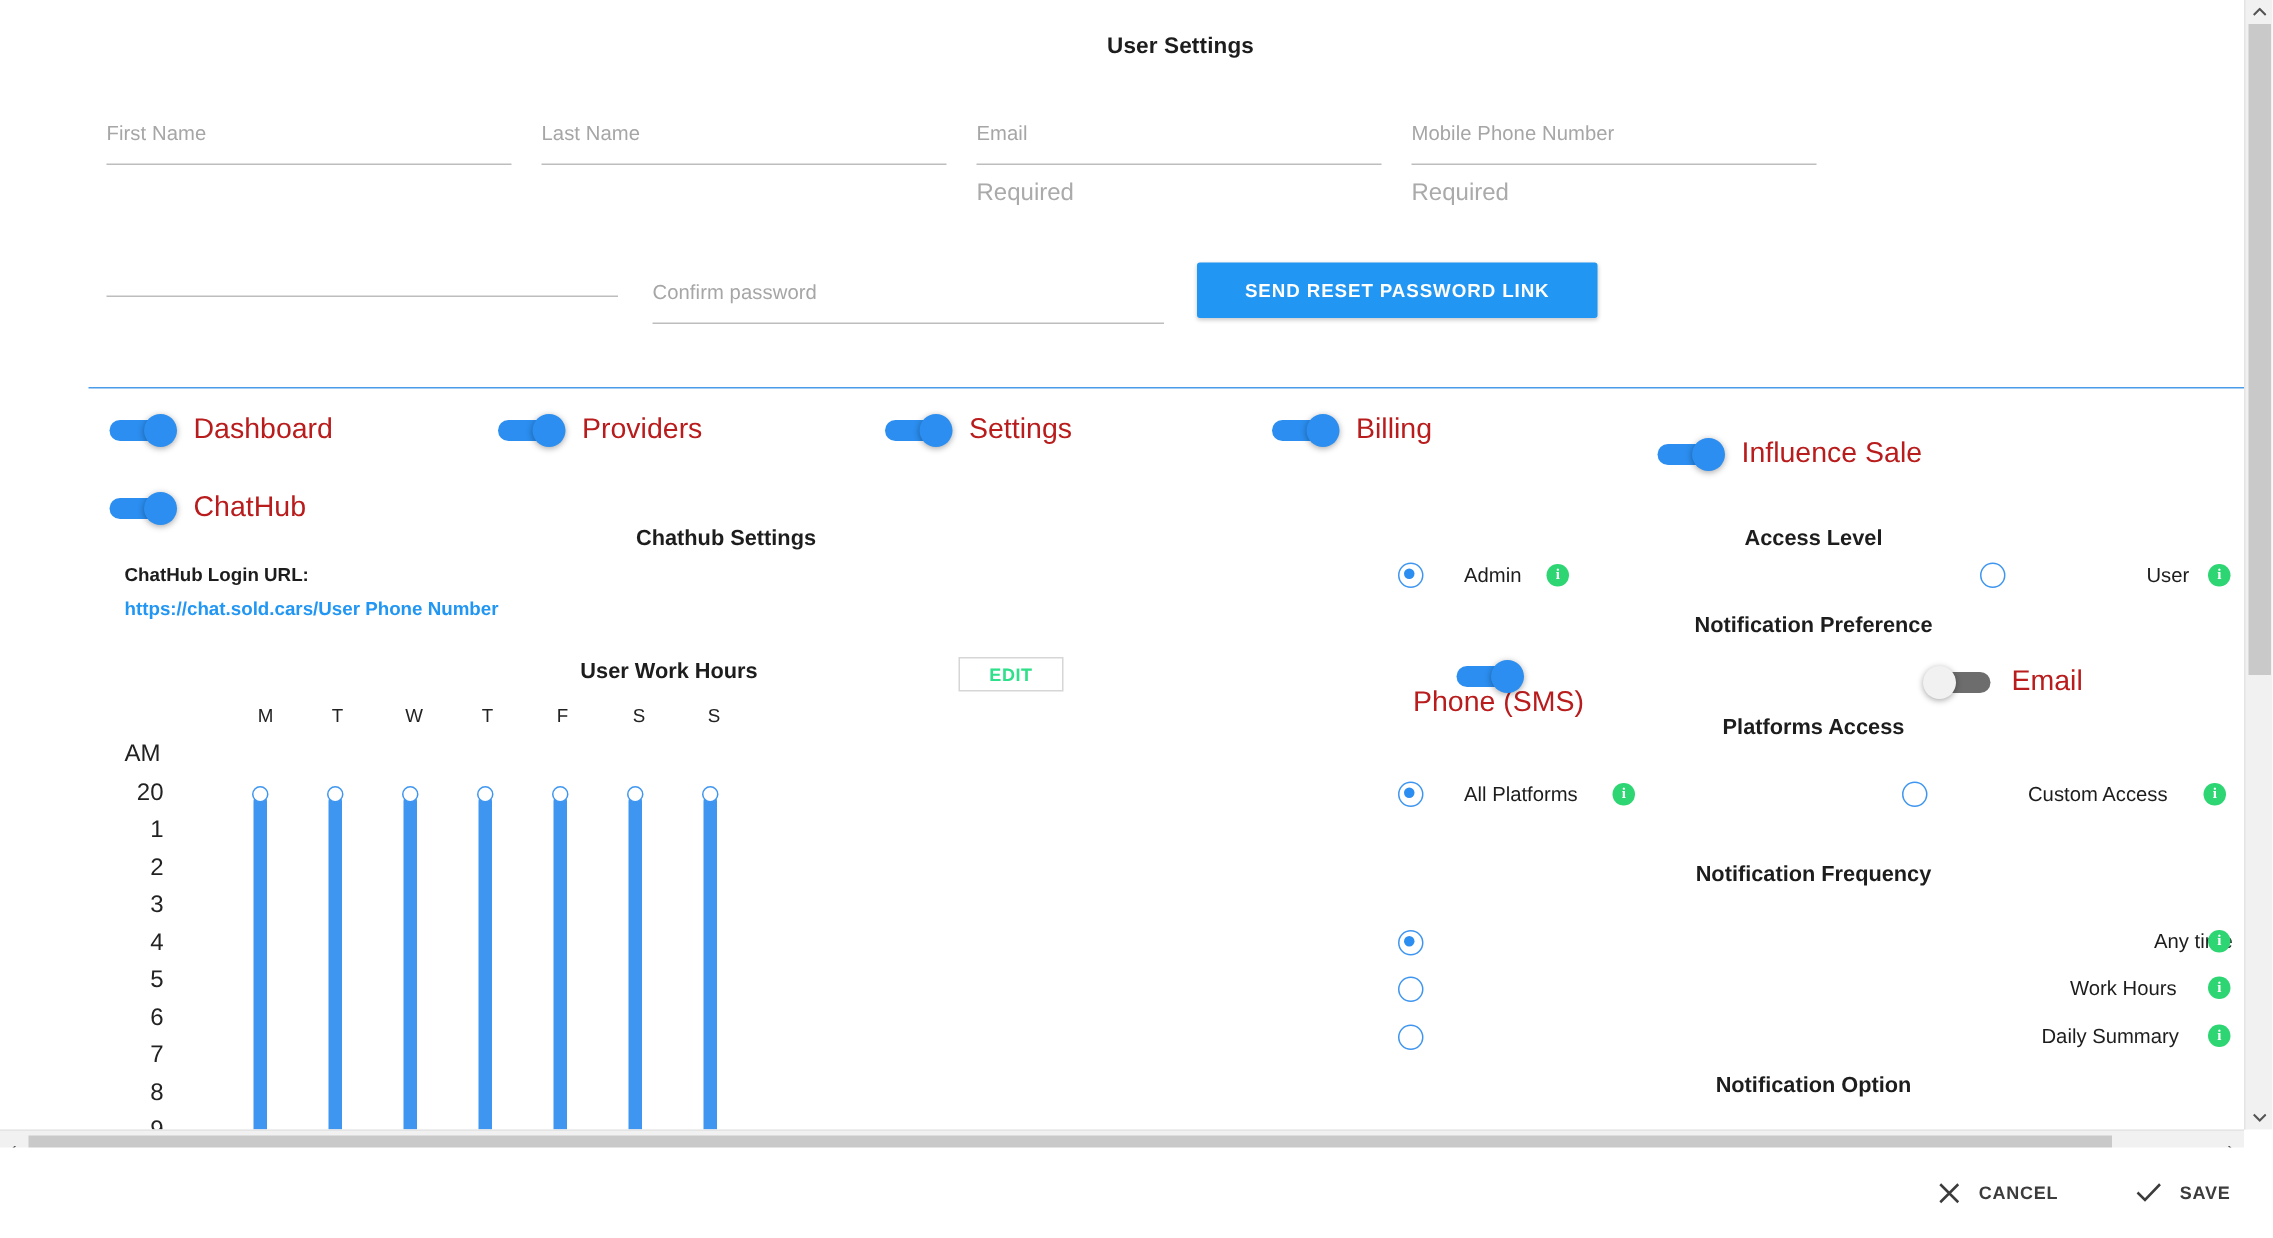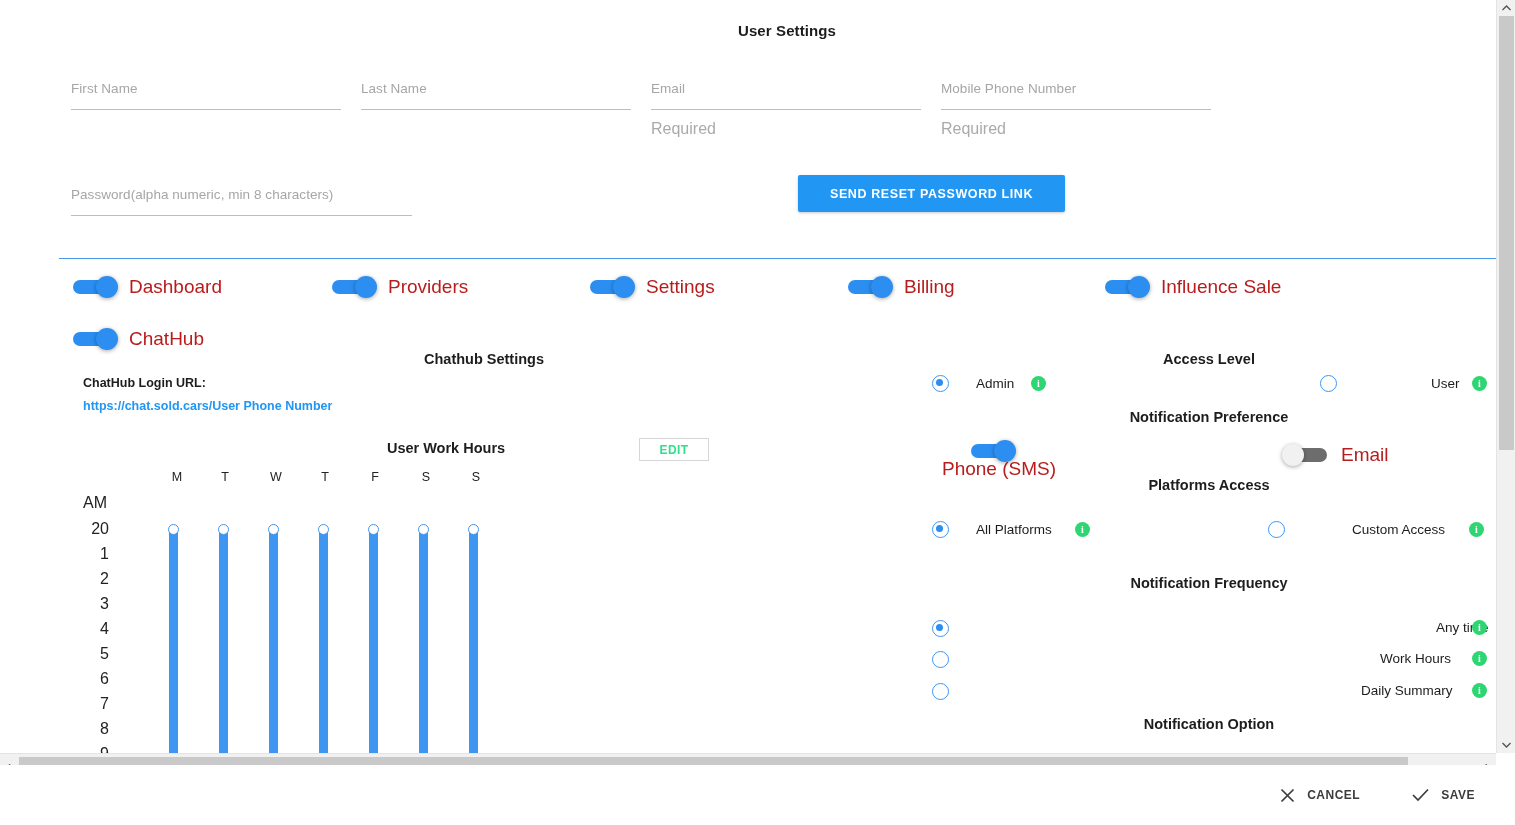--- a/index.html
+++ b/index.html
@@ -227,21 +227,21 @@
 
   
   .actionbar {
     position: absolute;
     left: 0; bottom: 0;
     width: 1515px; height: 60px;
     background: #ffffff;
     display: flex;
     align-items: center;
     justify-content: flex-end;
-    padding-right: 40px;
+    padding-right: 28px;
   }
   .action {
     display: flex;
     align-items: center;
     gap: 12px;
     margin-left: 52px;
     cursor: pointer;
     color: #3c3c3c;
   }
   .action .lbl {
@@ -320,23 +320,26 @@
       <div class="underline"></div>
       <div class="hint">Required</div>
     </div>
     <div class="field" style="left:902px; top:80px; width:270px;">
       <div class="ph">Mobile Phone Number</div>
       <div class="underline"></div>
       <div class="hint">Required</div>
     </div>
 
     <div class="field" style="left:32px; top:186px; width:341px;">
-      <div class="ph">Password(alpha numeric, min 8 characters)</div>
       <div class="underline"></div>
     </div>
+    <div class="field" style="left:396px; top:186px; width:341px;">
+      <div class="ph">Confirm password</div>
+      <div class="underline"></div>
+    </div>
 
     <button class="btn-primary">SEND RESET PASSWORD LINK</button>
 
     <div class="divider-blue"></div>
 
     <div class="switch-row" style="left:34px; top:276px;">
       <div class="switch on">
           <div class="knob"></div>
         </div>
       <div class="switch-label">Dashboard</div>
@@ -352,21 +355,21 @@
           <div class="knob"></div>
         </div>
       <div class="switch-label">Settings</div>
     </div>
     <div class="switch-row" style="left:809px; top:276px;">
       <div class="switch on">
           <div class="knob"></div>
         </div>
       <div class="switch-label">Billing</div>
     </div>
-    <div class="switch-row" style="left:1066px; top:276px;">
+    <div class="switch-row" style="left:1066px; top:292px;">
       <div class="switch on">
           <div class="knob"></div>
         </div>
       <div class="switch-label">Influence Sale</div>
     </div>
     <div class="switch-row" style="left:34px; top:328px;">
       <div class="switch on">
           <div class="knob"></div>
         </div>
       <div class="switch-label">ChatHub</div>

